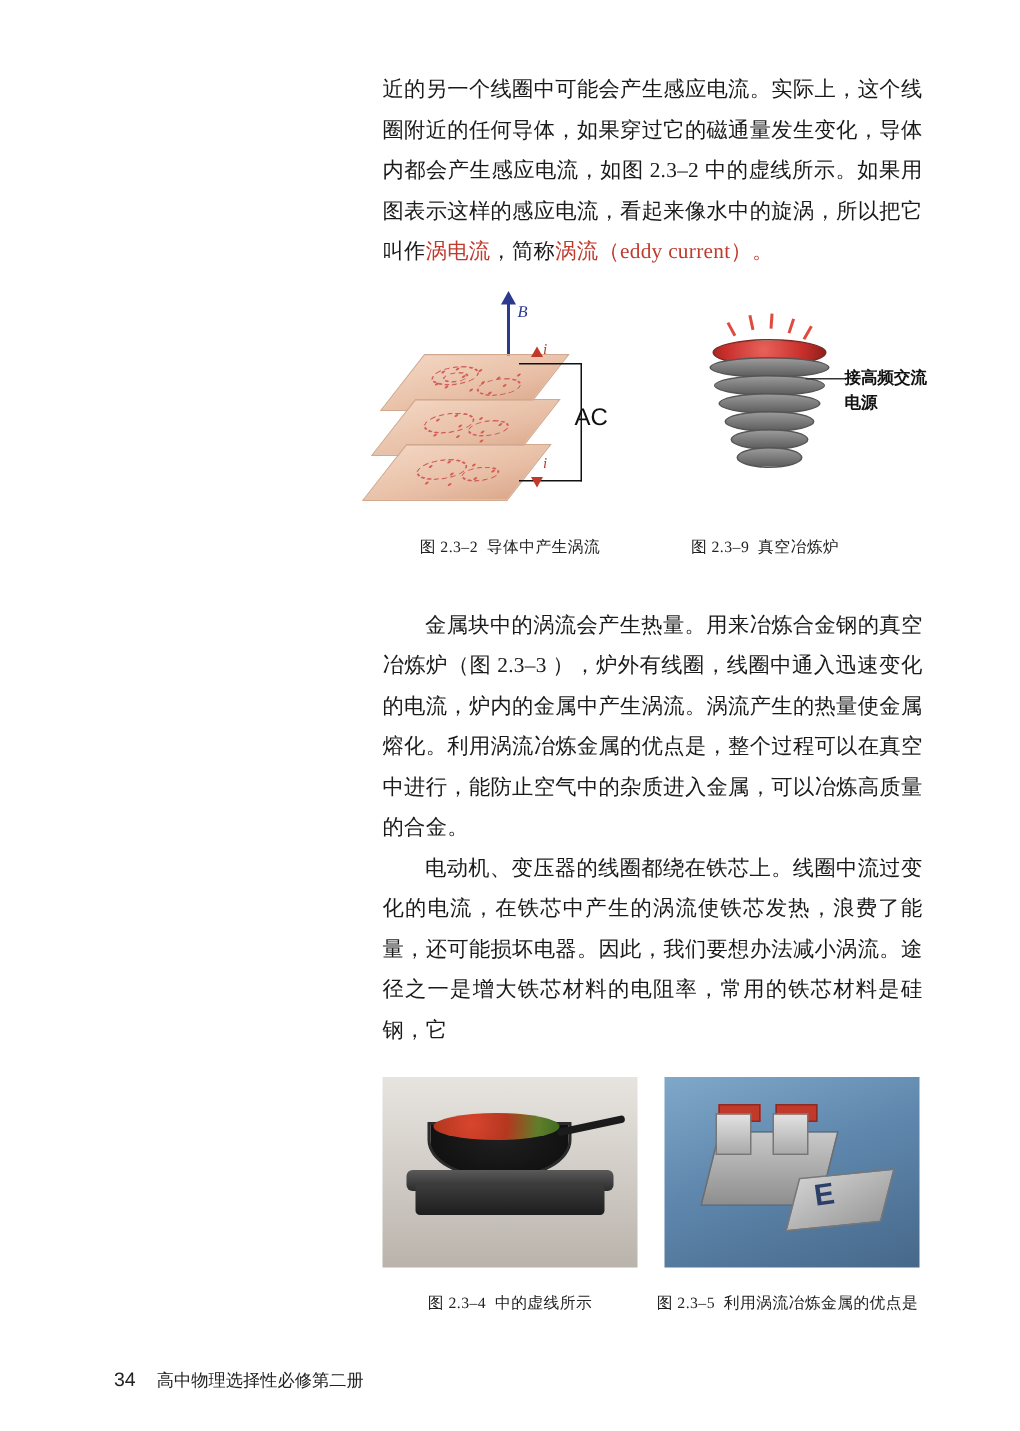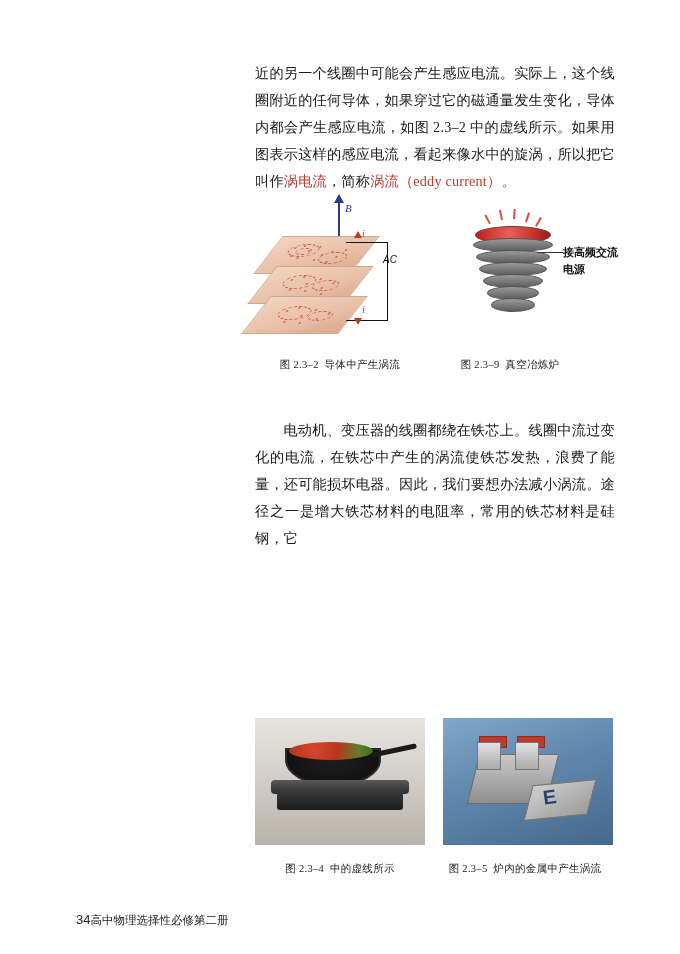--- a/index.html
+++ b/index.html
@@ -17,21 +17,21 @@
   }
   .page {
     position: absolute;
     left: 0; top: 0;
     width: 680px;
     height: 954px;
   }
   .content {
     position: absolute;
     left: 255px;
-    top: 60px;
+    top: 47px;
     width: 360px;
   }
   p.body-text {
     margin: 0;
     font-size: 14.2px;
     line-height: 27px;
     text-align: justify;
     letter-spacing: 0.2px;
   }
   p.body-text.indent {
@@ -135,25 +135,24 @@
     left: 95px;
     top: 4px;
     font-size: 11px;
     font-style: italic;
     color: #2b3a8f;
     font-family: "Liberation Serif", serif;
   }
   .label-AC {
     position: absolute;
     left: 133px;
-    top: 56px;
-    font-size: 10px;
+    top: 72px;
+    font-size: 16px;
     color: #111;
     font-family: "Liberation Sans", sans-serif;
-    font-style: italic;
   }
   .coil-line {
     position: absolute;
     border-top: 1.2px solid #111;
   }
   .cur-label {
     position: absolute;
     font-size: 10px;
     font-style: italic;
     color: #c0392b;
@@ -353,37 +352,39 @@
     border-top: 0px solid #999;
   }
   .page-num {
     font-size: 13px;
     color: #222;
     font-family: "Liberation Sans", sans-serif;
   }
   .footer-title {
     font-size: 11.5px;
     color: #222;
+    margin-left: 14px;
   }
   .footer-line {
     display: flex;
     align-items: baseline;
   }
 </style>
 </head>
 <body>
 
 <div class="page">
 
   <div class="content">
 
     <p class="body-text"><span>近的另一个线圈中可能会产生感应电流。实际上，这个线圈附近的任何导体，如果穿过它的磁通量发生变化，导体内都会产生感应电流，如图 2.3–2 中的虚线所示。如果用图表示这样的感应电流，看起来像水中的旋涡，所以把它叫作</span><span class="hl">涡电流</span><span>，简称</span><span class="hl-eddy">涡流</span><span class="hl">（eddy current）。</span></p>
 
     <div style="height:222px"></div>
 
+    <p class="body-text indent">金属块中的涡流会产生热量。用来冶炼合金钢的真空冶炼炉（图 2.3–3 ），炉外有线圈，线圈中通入迅速变化的电流，炉内的金属中产生涡流。涡流产生的热量使金属熔化。利用涡流冶炼金属的优点是，整个过程可以在真空中进行，能防止空气中的杂质进入金属，可以冶炼高质量的合金。</p>
     <p class="body-text indent">电动机、变压器的线圈都绕在铁芯上。线圈中流过变化的电流，在铁芯中产生的涡流使铁芯发热，浪费了能量，还可能损坏电器。因此，我们要想办法减小涡流。途径之一是增大铁芯材料的电阻率，常用的铁芯材料是硅钢，它</p>
   </div>
 
   <div class="fig-row-1">
 
     <div class="fig-2">
 
       <div class="arrow-up-line"></div>
       <div class="arrow-up-head"></div>
       <div class="label-B">B</div>
@@ -498,21 +499,21 @@
       <div class="core-coil" style="left:72px;"></div>
       <div class="e-plate"></div>
       <div class="e-plate-letter">E</div>
     </div>
   </div>
 
   <div class="caption cap-3">
     <span>图 2.3–4</span>&nbsp;&nbsp;<span>中的虚线所示</span>
   </div>
   <div class="caption cap-4">
-    <span>图 2.3–5</span>&nbsp;&nbsp;<span>炉内的金属中产生涡流</span>
+    <span>图 2.3–5</span>&nbsp;&nbsp;<span>利用涡流冶炼金属的优点是</span>
   </div>
 
   <div class="footer-rule"></div>
   <div class="footer">
     <div class="footer-line">
       <span class="page-num">34</span>
       <span class="footer-title">高中物理选择性必修第二册</span>
     </div>
   </div>
 

